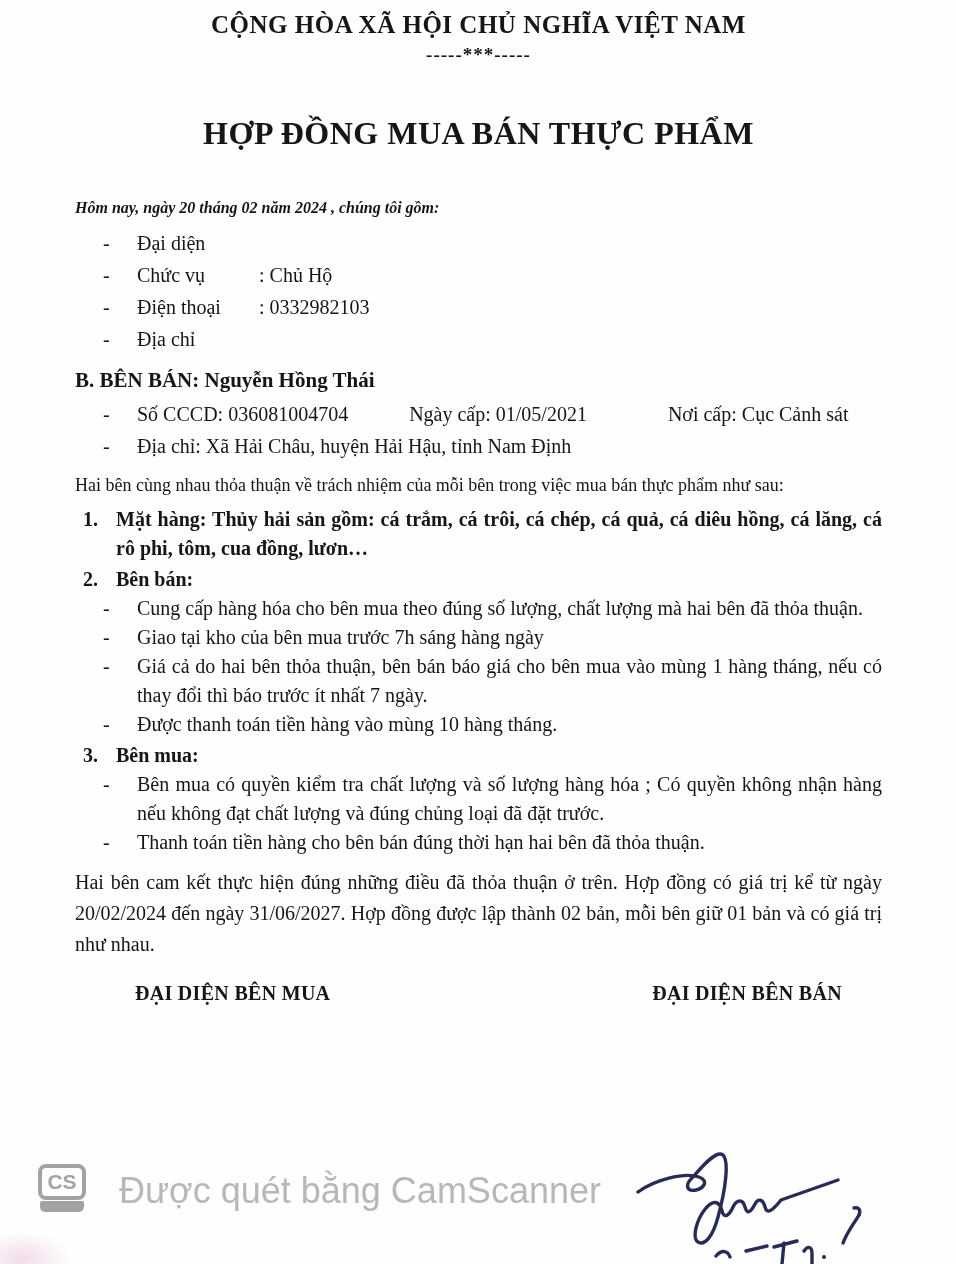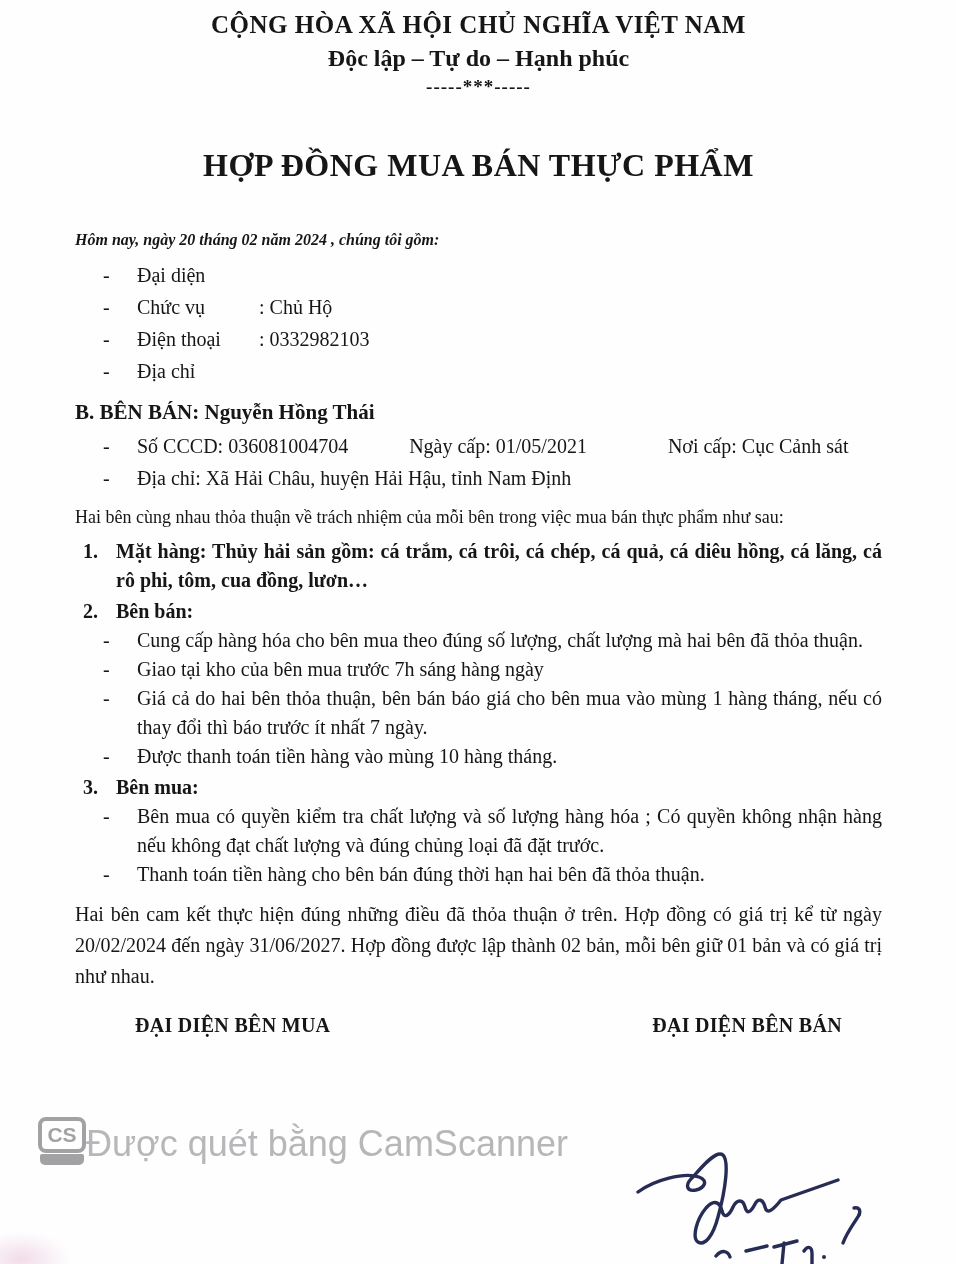--- a/index.html
+++ b/index.html
@@ -48,21 +48,21 @@
   .bullet .btext{text-align:justify;}
   
   .closing{font-size:20px;line-height:31px;text-align:justify;margin:10px 0 0 0;}
   
   .sigrow{display:flex;justify-content:space-between;margin-top:22px;font-size:20px;font-weight:bold;}
   .sig-left{margin-left:60px;letter-spacing:.3px;}
   .sig-right{margin-right:40px;letter-spacing:.3px;}
   
   .signature{position:absolute;left:596px;top:1138px;width:360px;height:126px;}
   
-  .watermark{position:absolute;left:38px;top:1115px;display:flex;align-items:flex-start;gap:0;}
+  .watermark{position:absolute;left:38px;top:1162px;display:flex;align-items:flex-start;gap:33px;}
   .cs-badge{display:flex;flex-direction:column;align-items:center;padding-top:2px;}
   .cs-box{
     width:40px;height:28px;border:4px solid #a2a2a5;border-radius:8px;
     display:flex;align-items:center;justify-content:center;
     font-family:"Liberation Sans", sans-serif;font-weight:bold;font-size:21px;color:#a2a2a5;
   }
   .cs-base{width:44px;height:11px;background:#a2a2a5;border-radius:2px 2px 5px 5px;margin-top:1px;}
   .wm-text{
     font-family:"Liberation Sans", sans-serif;
     font-size:36px;color:#b7b7b9;line-height:58px;white-space:nowrap;
@@ -73,21 +73,20 @@
     background:radial-gradient(ellipse at 30% 85%, rgba(233,198,219,.6), rgba(233,198,219,0) 72%);
   }
 </style>
 </head>
 <body>
 
 <div class="page">
   <div class="doc">
 
     <div class="nat-h1">CỘNG HÒA XÃ HỘI CHỦ NGHĨA VIỆT NAM</div>
-    <div class="nat-h2">Độc lập – Tự do – Hạnh phúc</div>
     <div class="nat-sep">-----***-----</div>
 
     <div class="title">HỢP ĐỒNG MUA BÁN THỰC PHẨM</div>
 
     <p class="intro">Hôm nay, ngày 20 tháng 02 năm 2024 , chúng tôi gồm:</p>
 
 
     <div class="frow" style="margin-top:4px;">
       <span class="fdash">-</span>
       <span class="flabel">Đại diện</span>

